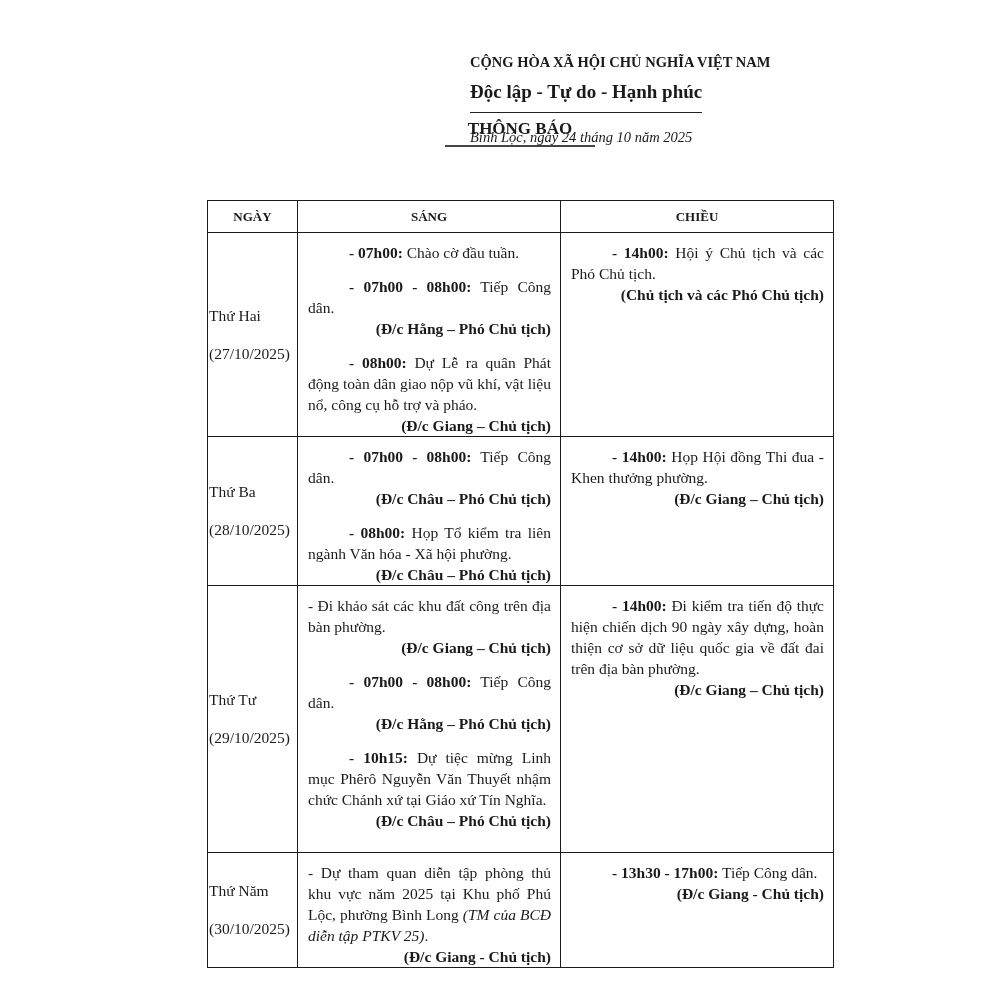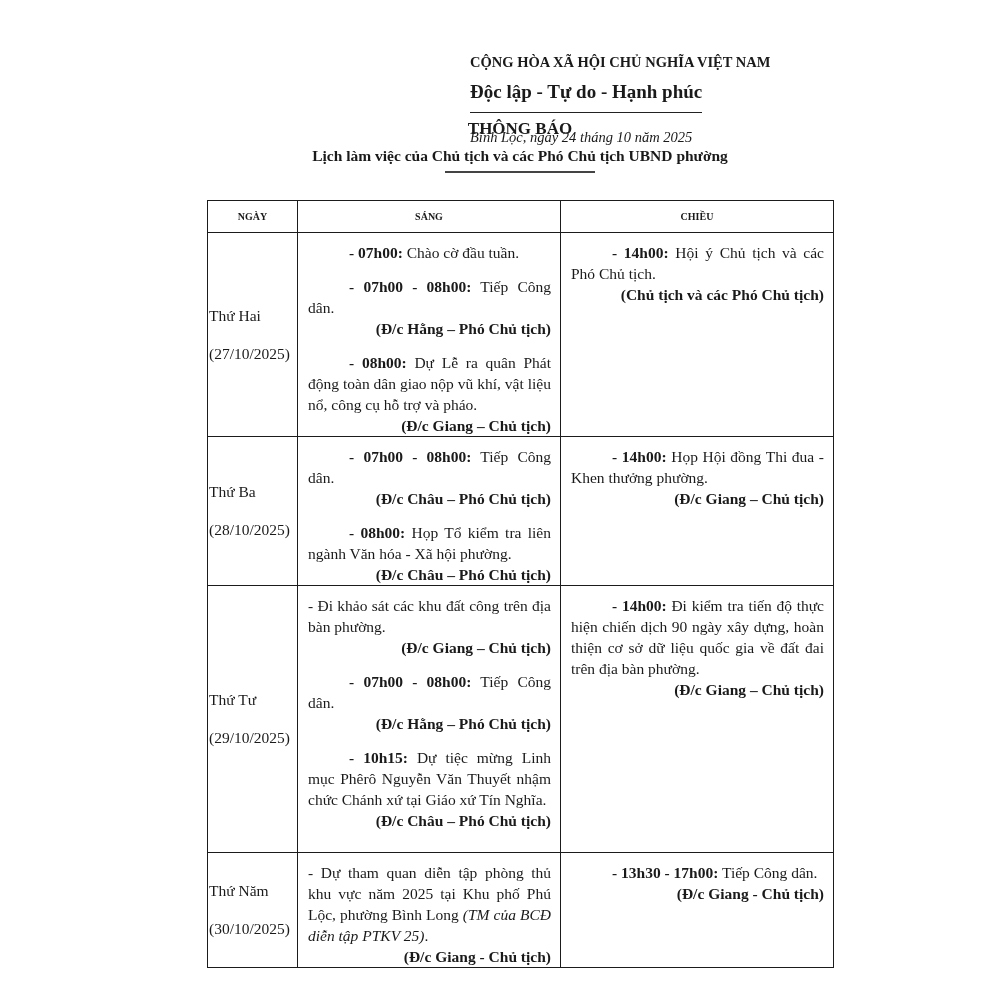--- a/index.html
+++ b/index.html
@@ -36,21 +36,21 @@
   
   table.schedule {
     position: absolute; left: 207px; top: 200px;
     width: 626px; border-collapse: collapse; table-layout: fixed;
     font-size: 15.5px;
   }
   .schedule th, .schedule td { border: 1.5px solid #1b1b1b; }
   .col-day { width: 90px; }
   .col-morning { width: 263px; }
   .col-afternoon { width: 273px; }
-  .schedule thead th { height: 32px; font-size: 10px; font-weight: bold; text-align: center; vertical-align: middle; }
+  .schedule thead th { height: 32px; font-size: 13px; font-weight: bold; text-align: center; vertical-align: middle; }
   .schedule tbody tr:nth-child(1) { height: 185px; }
   .schedule tbody tr:nth-child(2) { height: 143px; }
   .schedule tbody tr:nth-child(3) { height: 267px; }
   .schedule tbody tr:nth-child(4) { height: 114px; }
 
   td.day-cell { text-align: left; vertical-align: middle; font-weight: normal; font-size: 15.5px; }
   .day-name { line-height: 20px; }
   .day-date { line-height: 20px; margin-top: 18px; }
 
   td.sess-cell { vertical-align: top; padding: 9px 9px 0 10px; line-height: 21px; }
@@ -67,21 +67,20 @@
 
 
   <div class="nat-block">
     <div class="nat-line1">CỘNG HÒA XÃ HỘI CHỦ NGHĨA VIỆT NAM</div>
     <div><span class="nat-line2">Độc lập - Tự do - Hạnh phúc</span></div>
     <div class="date-line">Bình Lộc, ngày 24 tháng 10 năm 2025</div>
   </div>
 
   <div class="title-block">
     <div class="notice-title">THÔNG BÁO</div>
-    <div class="notice-subtitle">Lịch làm việc của Chủ tịch và các Phó Chủ tịch UBND phường</div>
     <div class="title-rule"></div>
   </div>
 
   <table class="schedule">
     <colgroup>
       <col class="col-day">
         <col class="col-morning">
         <col class="col-afternoon">
     </colgroup>
     <thead>

